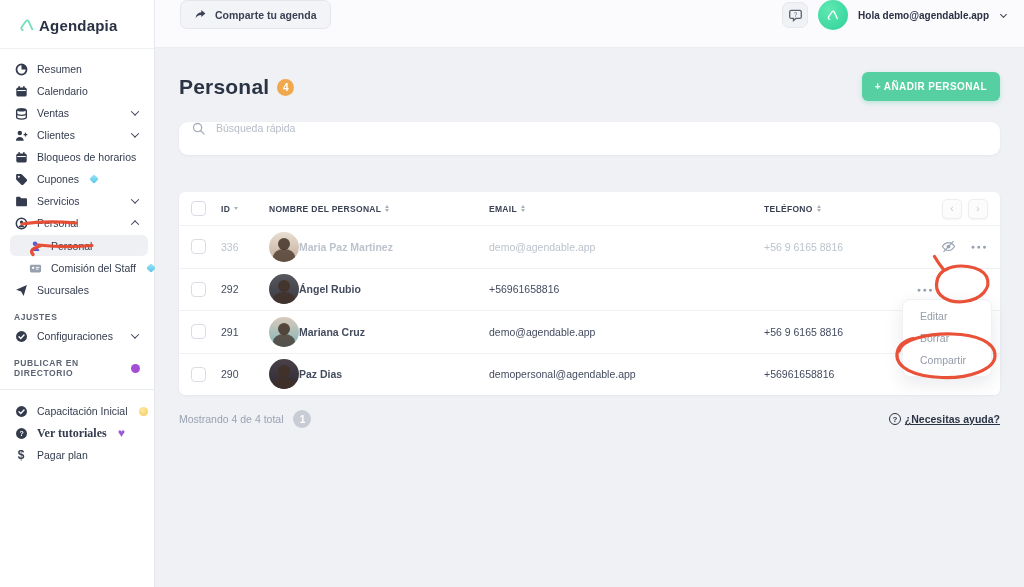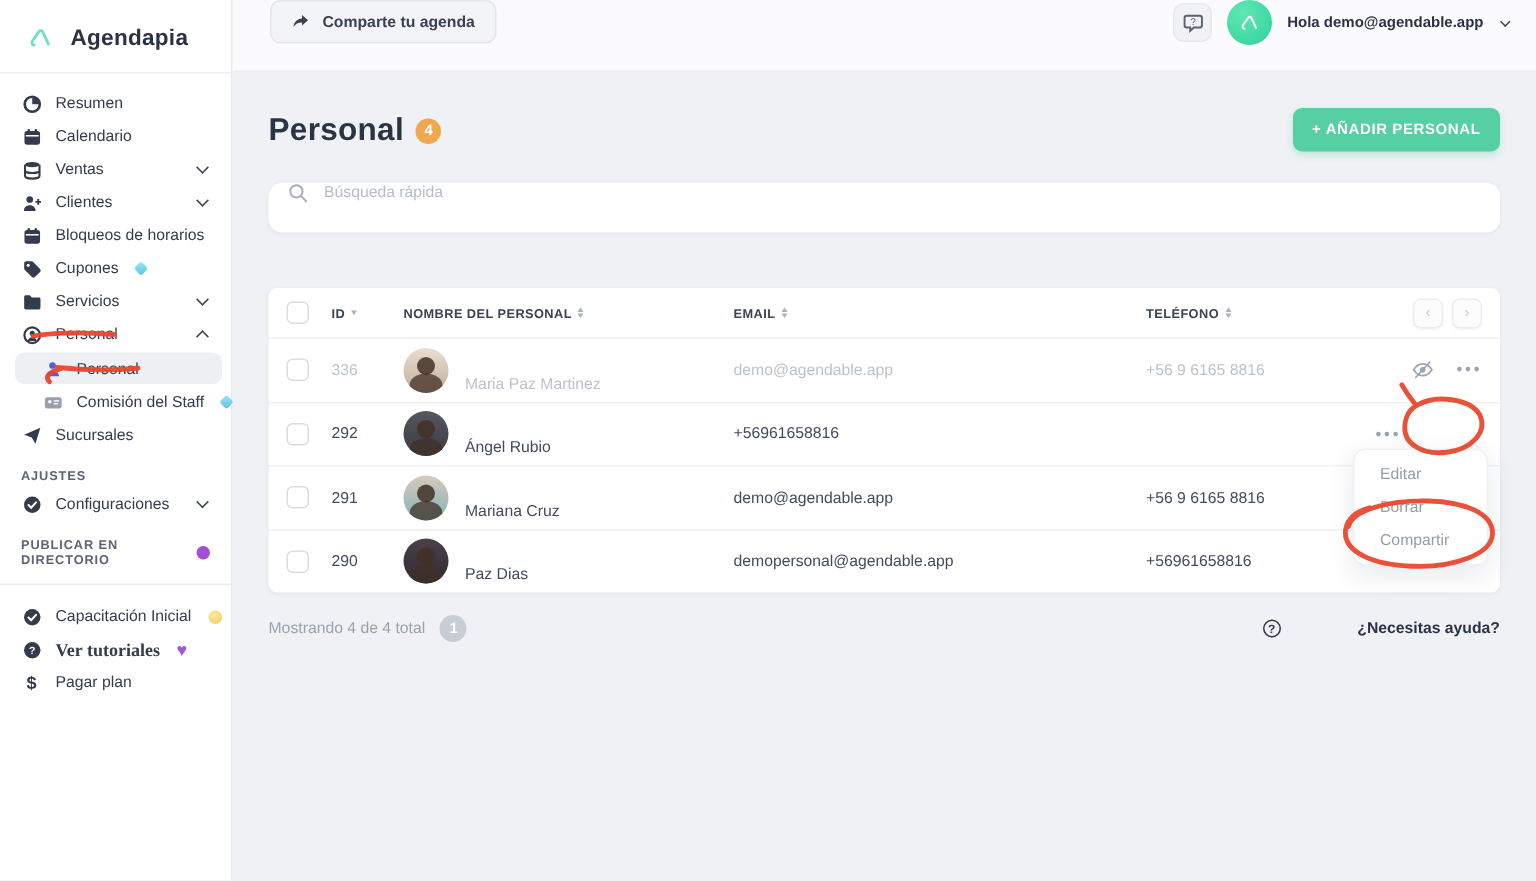--- a/index.html
+++ b/index.html
@@ -9,21 +9,21 @@
     background:#f0f1f5;
     position:relative;
     color:#333b4d;
   }
 
   
   .sidebar {
     position:absolute; left:0; top:0; width:155px; height:587px;
     background:#ffffff; border-right:1px solid #e7e9ee; z-index:5;
   }
-  .logo-row { display:flex; align-items:center; gap:9px; padding:14px 0 12px 16px; border-bottom:1px solid #eef0f3;text-align:center; }
+  .logo-row { display:flex; align-items:center; gap:1px; padding:14px 0 12px 16px; border-bottom:1px solid #eef0f3;text-align:center; }
   .logo-text { font-size:15px; font-weight:700; color:#2a3142; letter-spacing:.2px; }
   .nav { padding-top:9px; }
   .nav-item {
     display:flex; align-items:center; gap:9px; height:22px; padding:0 12px 0 14px;
     font-size:10.5px; font-weight:500; color:#333b4d; cursor:pointer; white-space:nowrap;
   }
   .nav-item .ico { width:14px; display:flex; justify-content:center; flex-shrink:0; }
   .nav-item.sub { padding-left:28px; }
   .nav-item.active-sub {
     background:#eef0f4; border-radius:6px; margin:1px 6px 1px 10px; padding-left:18px; height:21px;
@@ -103,41 +103,41 @@
   .tri-up { width:0; height:0; border-left:2.6px solid transparent; border-right:2.6px solid transparent; border-bottom:3.4px solid #aab1bd; }
   .tri-down { width:0; height:0; border-left:2.6px solid transparent; border-right:2.6px solid transparent; border-top:3.4px solid #aab1bd; }
   .pager { display:flex; gap:6px; justify-content:flex-end; }
   .pg-btn {
     width:20px; height:20px; border-radius:5px; background:#fcfcfd; border:1px solid #eceef2;
     display:flex; align-items:center; justify-content:center; cursor:pointer;
     color:#c4cad3; font-size:10px; box-shadow:0 1px 2px rgba(25,35,60,.05);
   }
   .row { height:42.5px; border-top:1px solid #f1f2f5; font-size:10.5px; color:#434b5e; }
   .row .cell-id { font-weight:500; }
-  .name-cell { display:flex; align-items:flex-end; gap:11px; font-weight:400; }
+  .name-cell { display:flex; align-items:center; font-weight:700; }
   .avatar {
     width:30px; height:30px; border-radius:50%; position:relative; overflow:hidden; flex-shrink:0;
   }
   .avatar::before { content:""; position:absolute; left:50%; top:20%; transform:translateX(-50%); width:12px; height:12px; border-radius:50%; background:rgba(66,48,38,.85); }
   .avatar::after  { content:""; position:absolute; left:50%; top:58%; transform:translateX(-50%); width:22px; height:16px; border-radius:50% 50% 0 0; background:rgba(66,48,38,.75); }
   .av-1 { background:linear-gradient(180deg,#e8ded2,#c2ad9b); }
   .av-2 { background:linear-gradient(180deg,#57575f,#3a3a42); }
   .av-3 { background:linear-gradient(180deg,#d9c9ba,#7fb4ba); }
   .av-4 { background:linear-gradient(180deg,#4a4149,#2f2a33); }
   .muted, .muted .cell-id, .muted .name-cell { color:#bcc3cd; }
   .actions { display:flex; align-items:center; gap:14px; justify-content:flex-end; }
   .dots { color:#9aa3b2; font-size:7px; letter-spacing:1.5px; cursor:pointer; font-weight:700; }
   .cb { width:15px; height:15px; border:1.5px solid #d9dde3; border-radius:4px; background:#fff; cursor:pointer; }
 
   
   .foot-row { display:flex; align-items:center; margin-top:15px; }
   .foot-text { font-size:10.5px; color:#9aa2b1; }
   .page-badge { width:18px; height:18px; border-radius:50%; background:#c8ccd5; color:#fff; font-size:10px; font-weight:700; display:flex; align-items:center; justify-content:center; margin-left:10px; }
   .help-link { margin-left:auto; display:flex; align-items:center; gap:4px; font-size:10.5px; font-weight:700; color:#2b3445; }
-  .help-link a { color:#2b3445; cursor:pointer;margin-left:47px; }
+  .help-link a { color:#2b3445; text-decoration:underline; cursor:pointer; }
   .q-circle { width:12px; height:12px; border:1.2px solid #2b3445; border-radius:50%; font-size:8px; font-weight:700; display:flex; align-items:center; justify-content:center; }
 
   
   .context-menu {
     position:absolute; left:902px; top:299px; width:90px; z-index:20;
     background:#fff; border-radius:8px; border:1px solid #f0f1f4;
     box-shadow:0 6px 18px rgba(30,40,70,.10); padding:5px 0;
   }
   .menu-item { padding:5px 8px 5px 17px; font-size:10.5px; color:#949ca9; cursor:pointer; }
 

